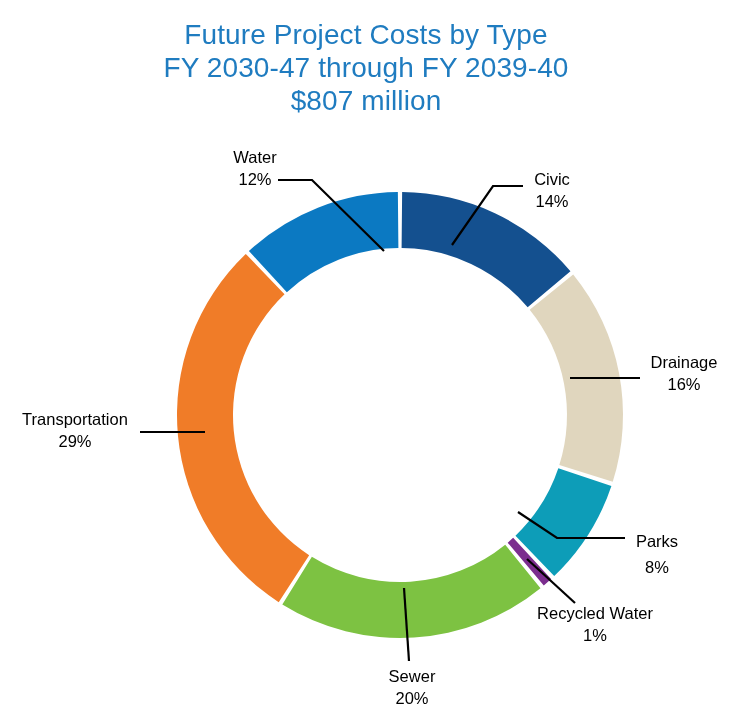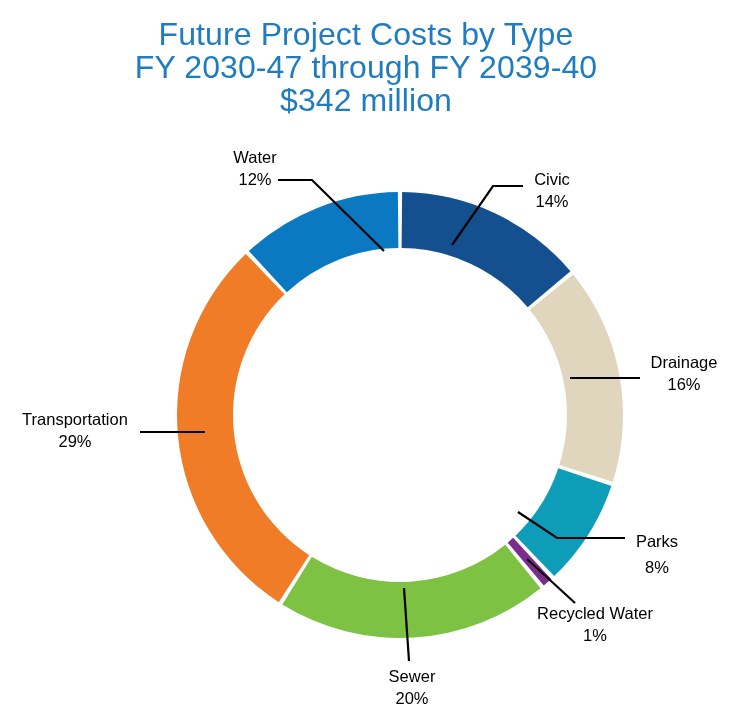--- a/index.html
+++ b/index.html
@@ -21,21 +21,21 @@
     width: 732px;
     height: 720px;
   }
   .chart-title {
     position: absolute;
     left: 0;
     top: 18px;
     width: 732px;
     text-align: center;
     color: #1F7CC0;
-    font-size: 32px;
+    font-size: 28px;
     line-height: 33px;
     font-family: "Liberation Sans", sans-serif;
     font-weight: normal;
     letter-spacing: 0.1px;
   }
   .chart-title div {
     white-space: nowrap;
   }
   svg.donut {
     position: absolute;
@@ -54,21 +54,21 @@
   }
 </style>
 </head>
 <body>
 
 <div id="chart-root">
 
   <div class="chart-title">
     <div>Future Project Costs by Type</div>
     <div>FY 2030-47 through FY 2039-40</div>
-    <div>$342 million</div>
+    <div>$807 million</div>
   </div>
 
   <svg class="donut" width="732" height="720" viewBox="0 0 732 720">
 
     <g id="slices">
         <path d="M 402.14 192.01 A 223 223 0 0 1 570.45 271.21 L 527.65 307.32 A 167 167 0 0 0 401.60 248.01 Z" fill="#14508F"></path>
         <path d="M 573.18 274.51 A 223 223 0 0 1 612.74 481.87 L 559.31 465.08 A 167 167 0 0 0 529.69 309.79 Z" fill="#E0D6BE"></path>
         <path d="M 611.41 485.94 A 223 223 0 0 1 554.21 576.09 L 515.48 535.63 A 167 167 0 0 0 558.32 468.13 Z" fill="#0D9DB8"></path>
         <path d="M 551.09 579.02 A 223 223 0 0 1 543.79 585.45 L 507.68 542.65 A 167 167 0 0 0 513.15 537.83 Z" fill="#7B2D8E"></path>
         <path d="M 540.49 588.18 A 223 223 0 0 1 282.32 604.42 L 311.87 556.86 A 167 167 0 0 0 505.21 544.69 Z" fill="#7DC242"></path>

